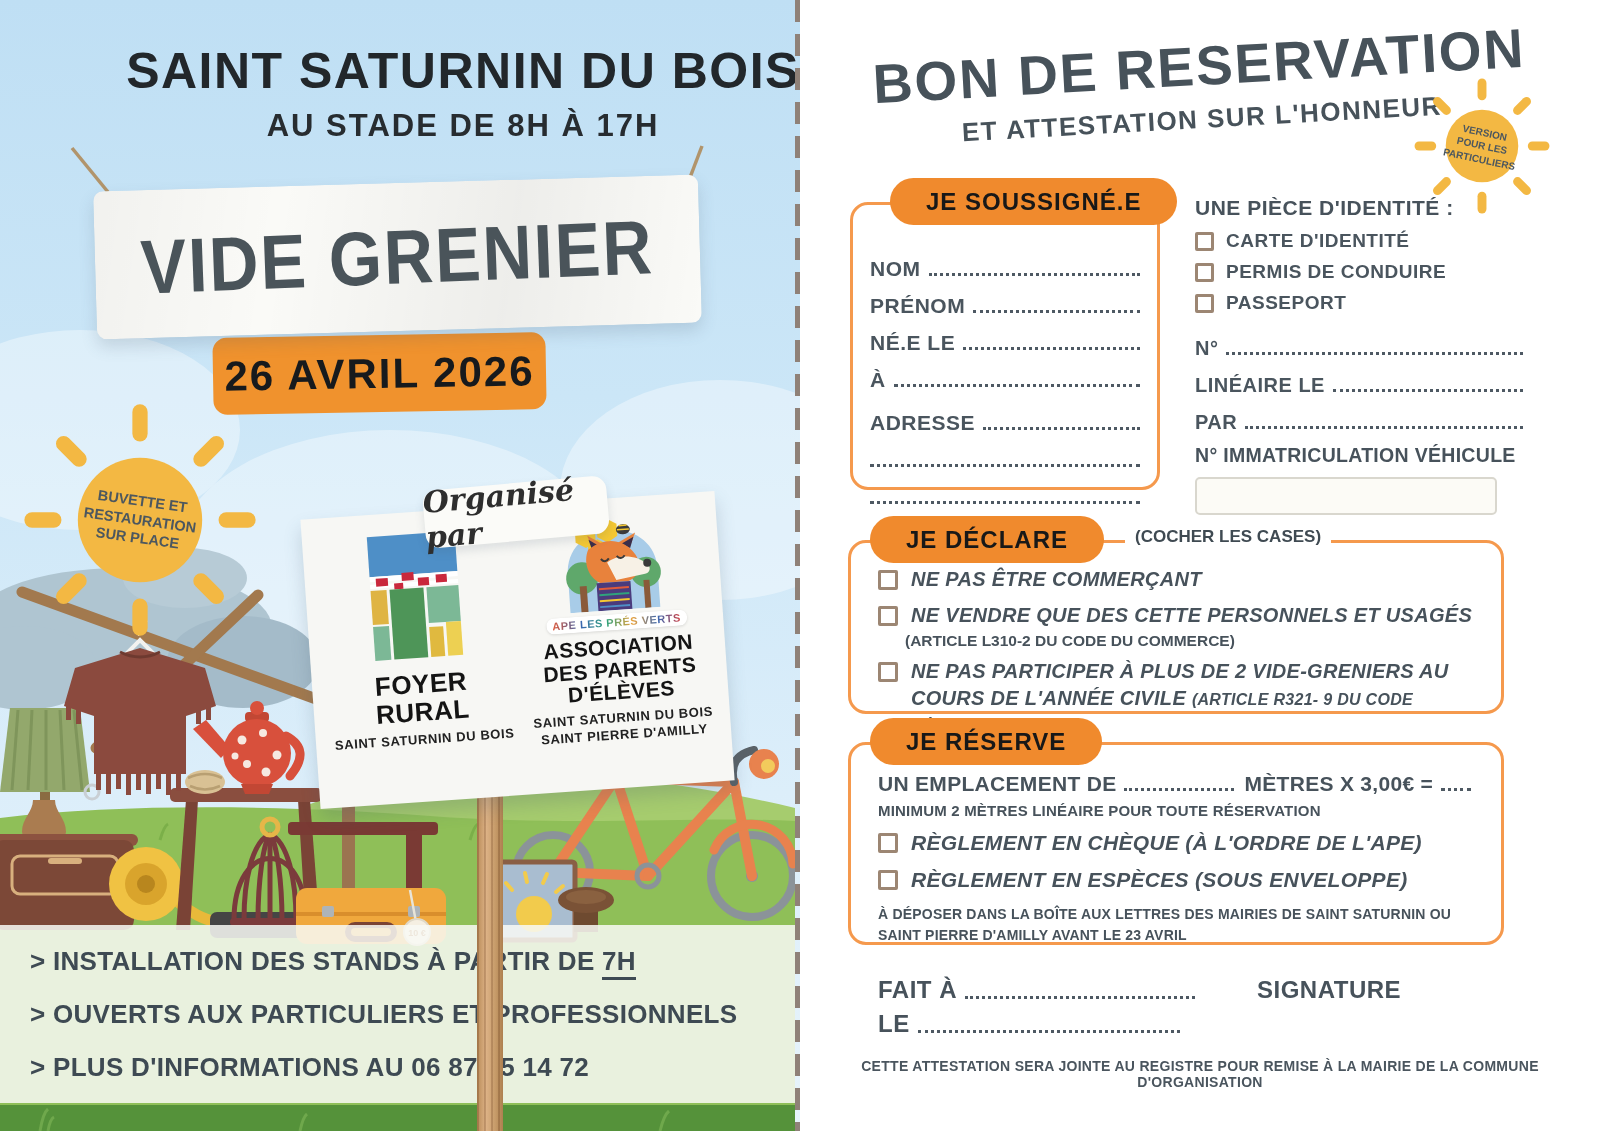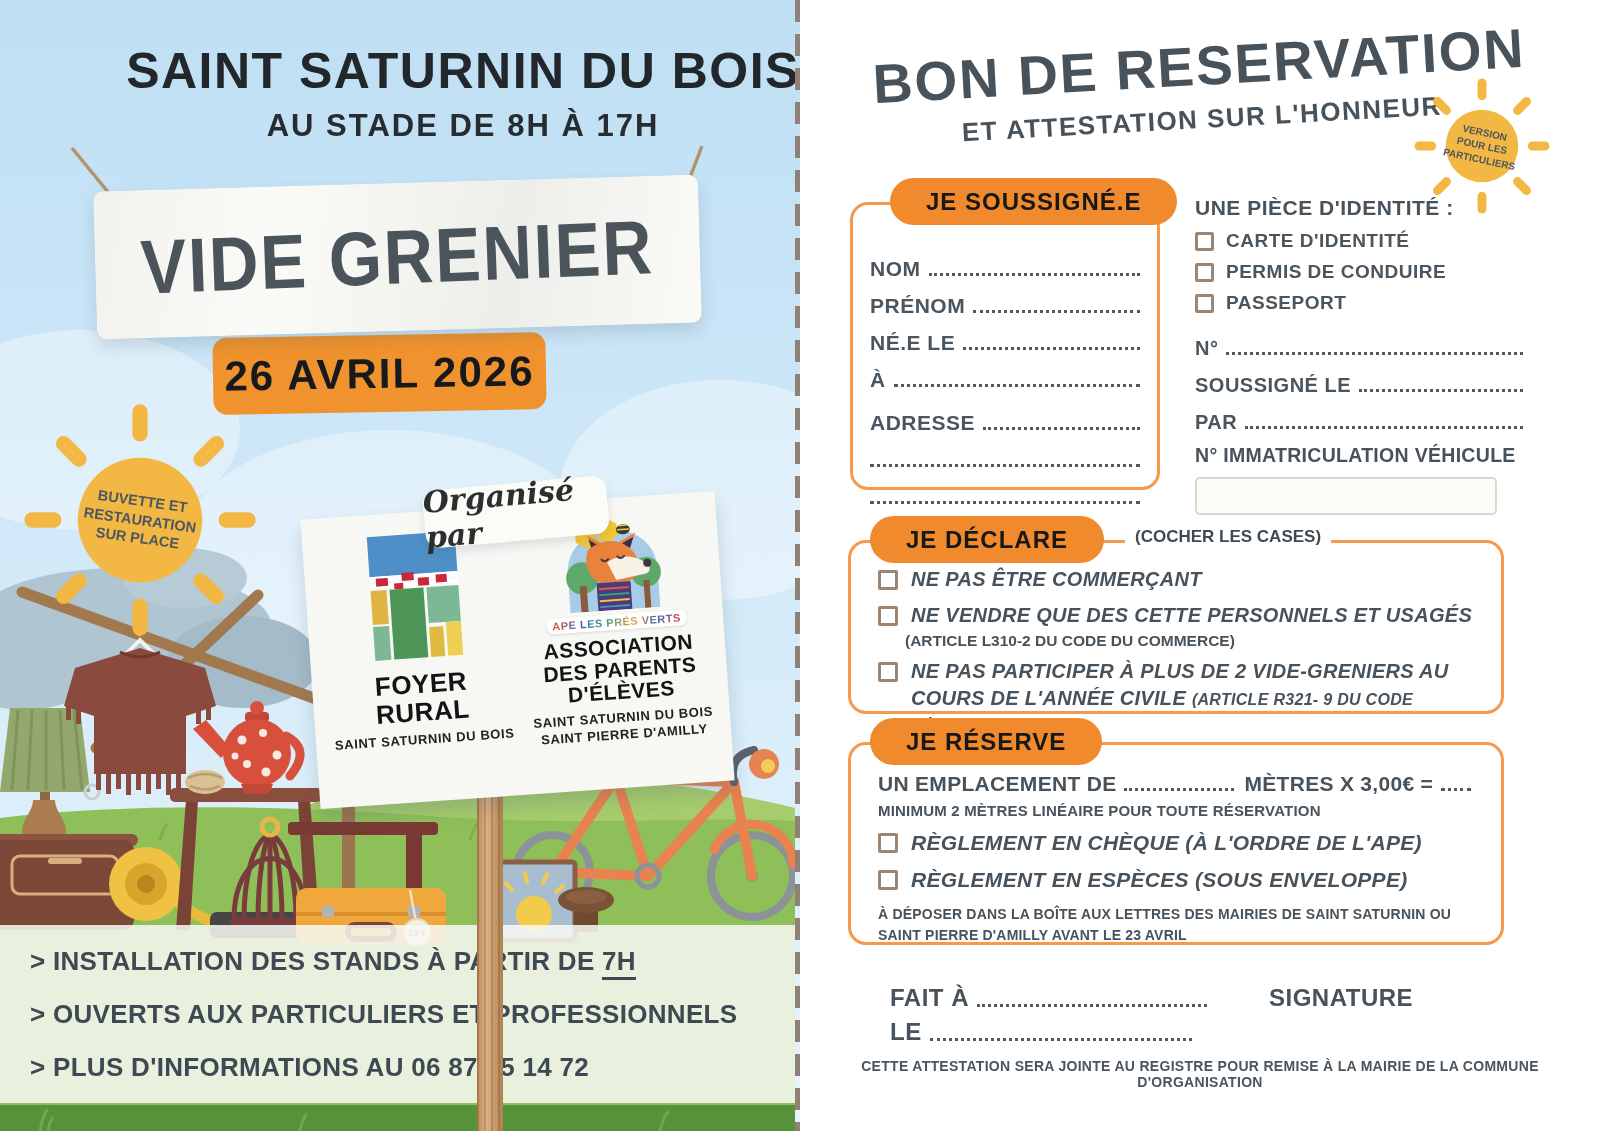--- a/index.html
+++ b/index.html
@@ -116,21 +116,21 @@
 
   .box-reserve{left:48px;top:742px;width:656px;height:203px;}
   .pill-reserve{left:70px;top:718px;}
   .reserve-content{position:absolute;left:78px;top:772px;width:556px;}
   .reserve-line{display:flex;align-items:flex-end;}
   .rlabel{font-size:21px;font-weight:800;letter-spacing:.3px;white-space:nowrap;}
   .reserve-note{font-size:15px;font-weight:800;margin:6px 0 10px 0;letter-spacing:.2px;}
   .reserve-content .ditem .dtext{font-size:21px;}
   .deposit-note{font-size:14px;font-weight:800;line-height:1.55;letter-spacing:.2px;margin-top:4px;width:600px;}
 
-  .sig-block{position:absolute;left:90px;top:970px;width:640px;margin-top:8px;}
+  .sig-block{position:absolute;left:78px;top:970px;width:640px;}
   .sig-row{display:flex;align-items:flex-end;height:34px;}
   .sig-label{font-size:24px;font-weight:800;letter-spacing:.5px;white-space:nowrap;color:#47525B;}
   .sig-dots{width:230px;flex:none;border-bottom:3px dotted #4E5963;margin:0 0 5px 8px;}
   .sig-name{margin-left:62px;}
   .form-footer{position:absolute;left:0;top:1058px;width:100%;text-align:center;
     font-size:14px;font-weight:800;letter-spacing:.3px;color:#4A555E;}
 </style>
 </head>
 <body>
 
@@ -491,21 +491,21 @@
       </div>
       <div class="cb-row">
         <span class="cb"></span>
         <span class="cb-label">PASSEPORT</span>
       </div>
       <div class="frow" style="margin-top:6px;">
         <span class="flabel" style="font-size:20px;">N°</span>
           <span class="dots"></span>
       </div>
       <div class="frow">
-        <span class="flabel" style="font-size:20px;">SOUSSIGNÉ LE</span>
+        <span class="flabel" style="font-size:20px;">LINÉAIRE LE</span>
           <span class="dots"></span>
       </div>
       <div class="frow">
         <span class="flabel" style="font-size:20px;">PAR</span>
           <span class="dots"></span>
       </div>
       <div class="vehicle-label">N° IMMATRICULATION VÉHICULE</div>
       <div class="vehicle-input"></div>
     </div>
 

